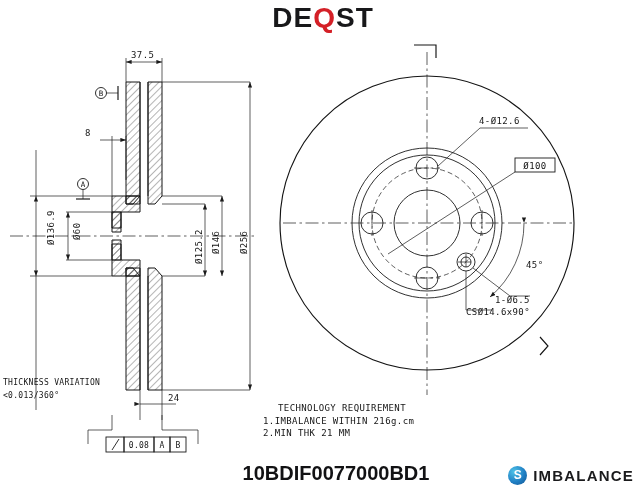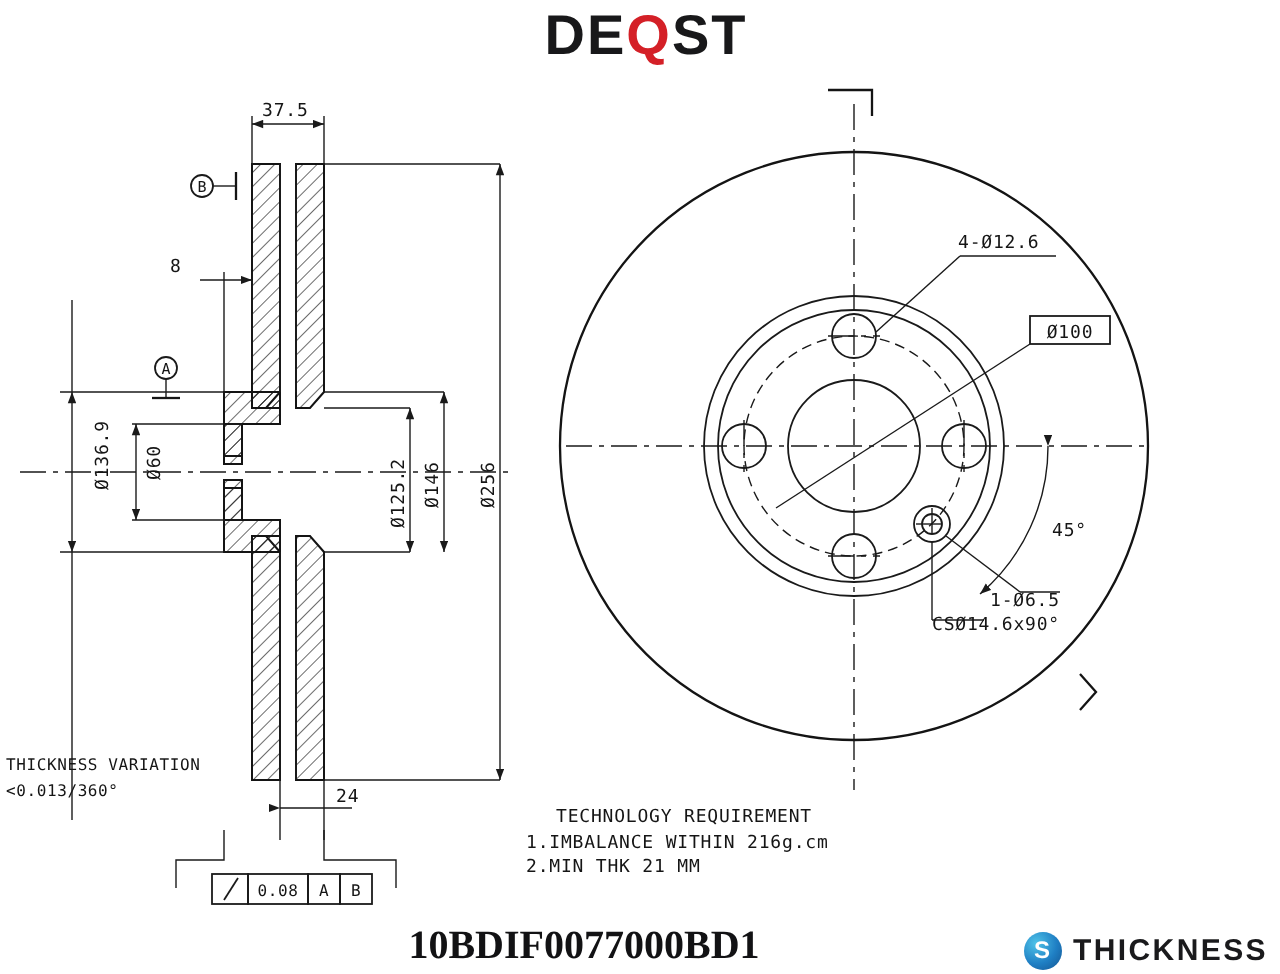--- a/index.html
+++ b/index.html
@@ -38,25 +38,26 @@
   }
   #brand-logo .wordmark .accent { color: #d42027; }
 
   
   #part-number {
     position: absolute;
     left: 0;
     top: 462px;
     width: 584px;
     text-align: center;
-    font-family: Liberation Serif, serif;
+    font-family: Liberation Sans, sans-serif;
     font-size: 20px;
     font-weight: 700;
     color: #121214;
     letter-spacing: 0px;
+    padding-left: 44px;
   }
   #seeparts-logo {
     position: absolute;
     right: 6px;
     top: 464px;
     display: flex;
     align-items: center;
     gap: 6px;
     height: 22px;
   }
@@ -313,16 +314,16 @@
       <text class="txt" x="278" y="411">TECHNOLOGY REQUIREMENT</text>
       <text class="txt" x="263" y="424">1.IMBALANCE WITHIN 216g.cm</text>
       <text class="txt" x="263" y="436">2.MIN THK 21 MM</text>
     </g>
   </svg>
 
   <div id="part-number">10BDIF0077000BD1</div>
 
   <div id="seeparts-logo">
     <span class="mark"></span>
-    <span class="text">THICKNESS</span>
+    <span class="text">IMBALANCE</span>
   </div>
 
 </div>
 
 </body></html>

